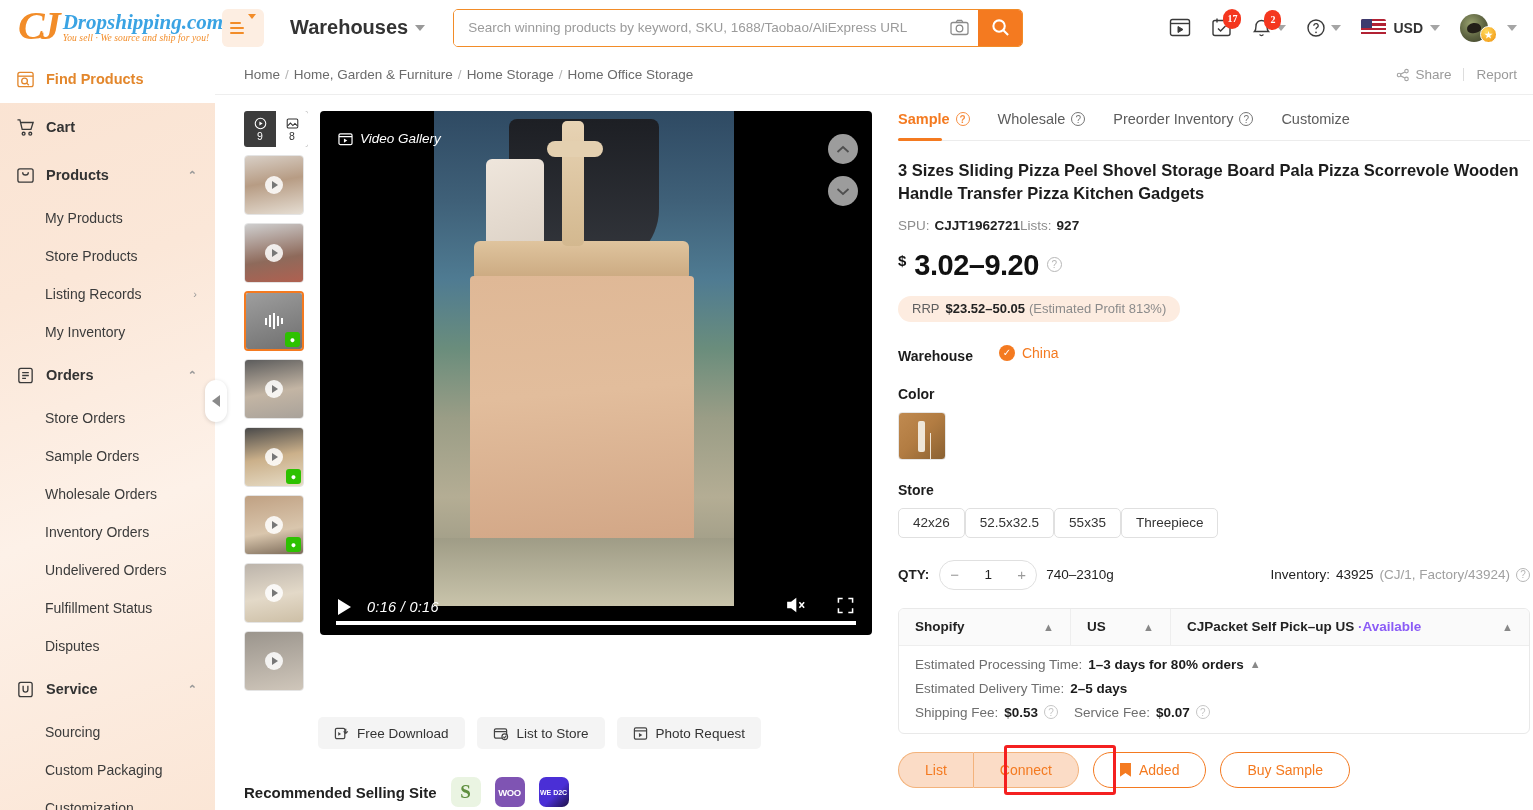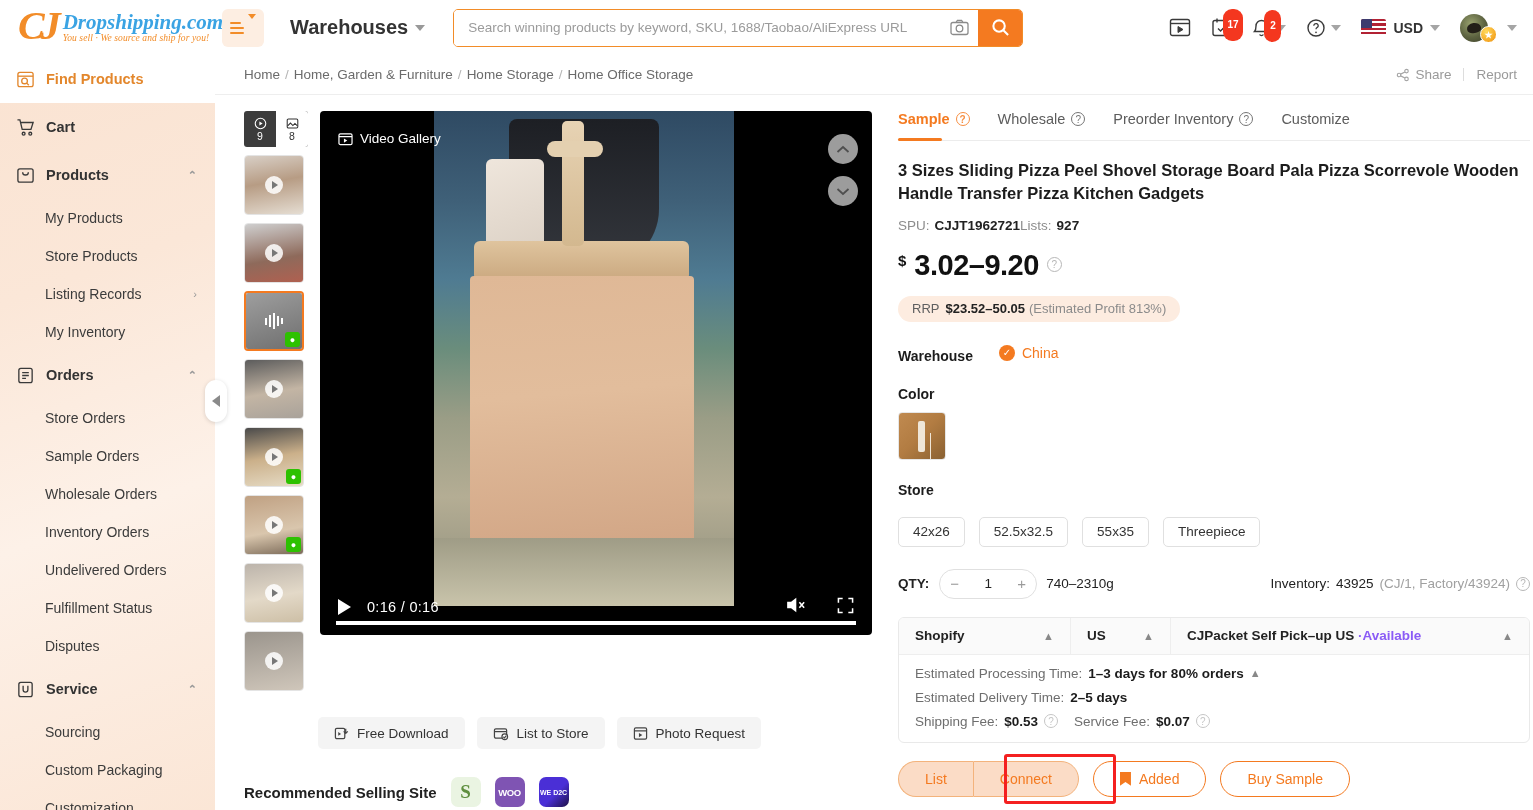--- a/index.html
+++ b/index.html
@@ -66,22 +66,22 @@
   }
   .search-btn {
     width: 44px; background: #f47a20; display:flex; align-items:center; justify-content:center; cursor:pointer;
   }
   .header-right {
     margin-left: auto; display:flex; align-items:center; gap: 20px; padding-right: 16px;
   }
   .hicon { position: relative; cursor: pointer; display:flex; align-items:center; }
   .badge {
     position:absolute; top:-8px; left: 12px; background:#f4371f; color:#fff;
-    font-size:10px; font-weight:bold; border-radius:9px; min-width:17px; height:32px;
-    display:flex; align-items:center; justify-content:center; padding:0 4px; line-height:1;
+    font-size:10px; font-weight:bold; border-radius:9px; min-width:17px; height:20px;
+    display:flex; align-items:center; justify-content:center; padding:0 4px; line-height:1;font-family:Liberation Serif, serif;
   }
   .flag {
     width: 25px; height: 17px; border-radius:2px; overflow:hidden; position:relative;
     background: linear-gradient(#b22234 0 13%, #fff 13% 26%, #b22234 26% 39%, #fff 39% 52%,
       #b22234 52% 65%, #fff 65% 78%, #b22234 78% 91%, #fff 91% 100%);
   }
   .flag:before {
     content:''; position:absolute; left:0; top:0; width:11px; height:9px; background:#3c3b6e;
   }
   .usd { font-size:14px; font-weight:bold; color:#333; }
@@ -172,21 +172,21 @@
     display:flex;align-items:center;justify-content:center;
   }
   .play-dot:after{content:'';width:0;height:0;border-left:6px solid #777;border-top:4px solid transparent;border-bottom:4px solid transparent;margin-left:2px;}
   .wechat {
     position:absolute; right:2px; bottom:2px; width:15px;height:15px;border-radius:3px;
     background:#2dc100; display:flex;align-items:center;justify-content:center;
     color:#fff; font-size:9px;
   }
   .player {
     width: 572px; height: 524px; background:#000; border-radius:4px;
-    position:relative; overflow:hidden;
+    position:relative; overflow:hidden;font-style:italic;
   }
   .vg-label {
     position:absolute; left: 18px; top: 20px; color:#fff; font-size: 13.5px;
     display:flex; align-items:center; gap:7px; z-index: 5; font-weight: 500;
   }
   .video-frame {
     position:absolute; left: 114px; top: 0; width: 300px; height: 495px; overflow: hidden;
   }
   .nav-circle {
     position:absolute; right: 14px; width: 30px; height: 30px; border-radius:50%;
@@ -253,21 +253,21 @@
   }
   .swatch {
     width: 48px; height: 48px; border-radius: 4px; margin-top: 10px; overflow:hidden;
     border: 1px solid #e6e6e6; cursor:pointer; position:relative;
     background: linear-gradient(135deg,#c08a50 0%, #b27c42 48%, #8a6132 100%);
   }
   .swatch:after{
     content:''; position:absolute; left:19px; top:8px; width:7px; height:31px;
     background:#efe6d8; border-radius:2px; box-shadow: 9px 9px 0 -3px #efe6d8, 9px 16px 0 -3px #efe6d8;
   }
-  .size-row { display:flex; gap: 14px; margin-top: 19px; }
+  .size-row { display:flex; gap: 0; margin-top: 10px; }
   .size-chip {
     height: 30px; border:1px solid #e0e0e0; border-radius:5px; padding: 0 14px;
     display:flex; align-items:center; font-size: 13.5px; color:#333; cursor:pointer; background:#fff;
   }
   .qty-row { display:flex; align-items:center; margin-top: 22px; font-size: 13.5px; color:#222;}
   .qty-label { font-weight:bold; margin-right: 10px; }
   .stepper {
     display:flex; align-items:center; border:1px solid #e0e0e0; border-radius: 16px; height: 30px; width: 98px;
   }
   .stepper button {

